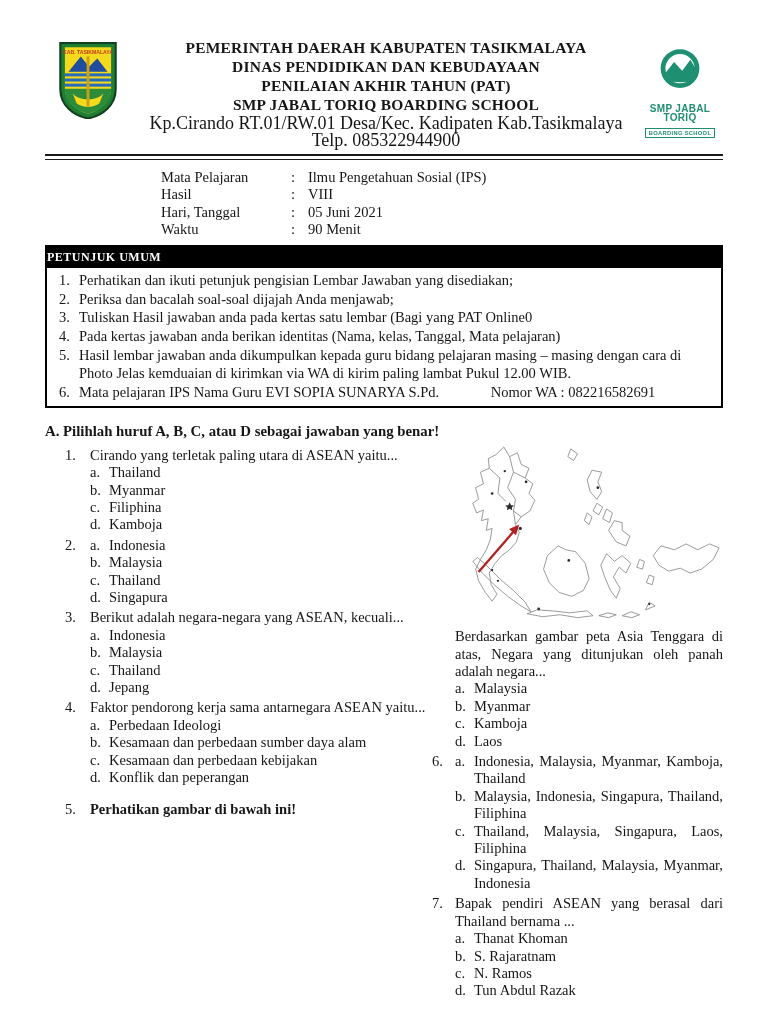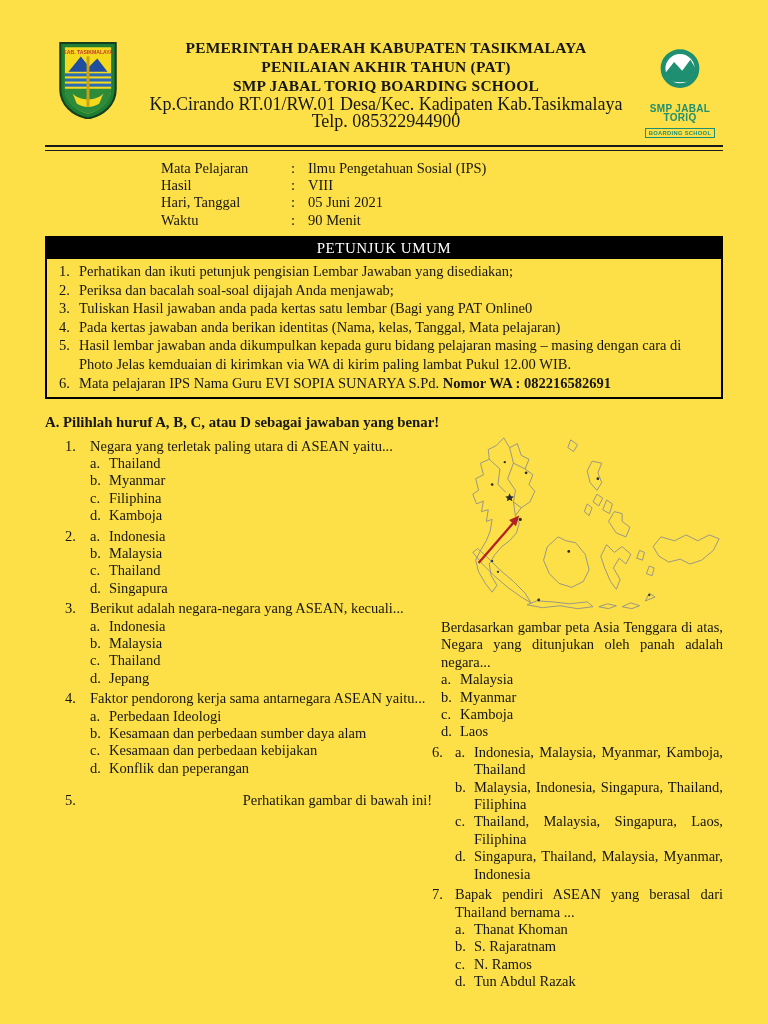--- a/index.html
+++ b/index.html
@@ -1,20 +1,20 @@
 <!DOCTYPE html>
 <html><head>
 <meta charset="utf-8">
 <style>
   html,body{margin:0;padding:0;background:#e8e8e8;}
   .page{
     position:relative;
     width:768px;height:1024px;
     margin:0 auto;
-    background:#fde047;
+    background:#ffffff;
     color:#161616;
     font-family:"Liberation Serif","DejaVu Serif",serif;
     font-size:14.5px;
     line-height:17.4px;
     box-sizing:border-box;
     padding:38px 45px 0 45px;
     overflow:hidden;
   }
   
   .hdr{display:flex;align-items:flex-start;}
@@ -26,45 +26,45 @@
   .school-logo .l1{color:#1f8f72;font-weight:700;font-size:10px;line-height:9px;font-family:"Liberation Sans",sans-serif;letter-spacing:.3px;}
   .school-logo .l2{color:#1f8f72;font-weight:700;font-size:5.8px;line-height:8px;border:1px solid #1f8f72;display:inline-block;padding:0 3px;margin-top:1px;font-family:"Liberation Sans",sans-serif;letter-spacing:.3px;}
   .double-rule{margin-top:5px;height:3px;border-top:2.5px solid #1a1a1a;border-bottom:1.5px solid #1a1a1a;}
   
   .info{margin:9px 0 0 116px;}
   .info-row{display:flex;line-height:17.3px;}
   .info-label{flex:0 0 130px;}
   .info-colon{flex:0 0 17px;}
   
   .instr-box{border:2px solid #000;margin-top:7px;}
-  .instr-title{background:#000;color:#fff;text-align:center;font-weight:400;font-size:15px;line-height:21px;letter-spacing:.5px;}
+  .instr-title{background:#000;color:#fff;font-weight:700;font-size:12px;line-height:21px;letter-spacing:.5px;}
   .instr-list{padding:3px 8px 5px 6px;}
   .instr-item{display:flex;line-height:18.6px;}
   .instr-num{flex:0 0 26px;text-align:left;padding-left:6px;box-sizing:border-box;}
   .instr-text{flex:1;}
-  .b{font-weight:700;}
+  .b{font-weight:400;margin-left:48px;}
   
   .section-heading{font-weight:700;margin-top:15px;font-size:14.8px;}
   .columns{display:flex;margin-top:3px;}
   .col-left{flex:0 0 387px;}
   .col-right{flex:1;min-width:0;}
   .question{display:flex;margin-top:3px;}
   .qnum{flex:0 0 25px;margin-left:20px;}
   .col-right .qnum{margin-left:0;flex:0 0 23px;}
   .qbody{flex:1;min-width:0;}
   .qtext{text-align:justify;}
   .option{display:flex;}
   .olet{flex:0 0 19px;}
   .otext{flex:1;text-align:justify;min-width:0;}
-  .q-bold .qtext{font-weight:400;text-align:right;}
+  .q-bold .qtext{font-weight:700;text-align:left;}
   .q5{margin-top:15px;}
   
   .map-fig{margin:1px 0 4px 0;}
   .map-fig svg{display:block;width:100%;height:auto;}
-  .map-question{margin-left:9px;}
+  .map-question{margin-left:23px;}
   .map-qtext{text-align:justify;}
 </style>
 </head>
 <body>
 
 <div class="page">
 
   <div class="hdr">
     <div class="crest">
       <svg width="62" height="78" viewBox="0 0 60 76">
@@ -75,20 +75,21 @@
         <rect x="7.5" y="36.5" width="45" height="3" fill="#2b6cb8"></rect>
         <rect x="7.5" y="41.5" width="45" height="3" fill="#2b6cb8"></rect>
         <path d="M7.5,46.5 H52.5 V49 C52.5,59.5 42.5,67.5 30,70.8 C17.5,67.5 7.5,59.5 7.5,49 Z" fill="#2e8b3a"></path>
         <path d="M15,51 C21,59 39,59 45,51 L41,61 C34.5,65.5 25.5,65.5 19,61 Z" fill="#f5d91c"></path>
         <rect x="28.6" y="15" width="2.8" height="49" fill="#c9a117"></rect>
         <text x="30" y="12.5" font-size="5" font-family="Liberation Sans, sans-serif" fill="#c0392b" text-anchor="middle" font-weight="bold">KAB. TASIKMALAYA</text>
       </svg>
     </div>
     <div class="hdr-text">
       <div class="hdr-line">PEMERINTAH DAERAH KABUPATEN TASIKMALAYA</div>
+      <div class="hdr-line">DINAS PENDIDIKAN DAN KEBUDAYAAN</div>
       <div class="hdr-line">PENILAIAN AKHIR TAHUN (PAT)</div>
       <div class="hdr-line">SMP JABAL TORIQ BOARDING SCHOOL</div>
       <div class="hdr-addr">Kp.Cirando RT.01/RW.01 Desa/Kec. Kadipaten Kab.Tasikmalaya Telp. 085322944900</div>
     </div>
     <div class="school-logo">
       <svg width="62" height="54" viewBox="0 0 84 72">
         <defs>
             <clipPath id="clipc">
               <circle cx="42" cy="30" r="20.5"></circle>
             </clipPath>
@@ -159,21 +160,21 @@
 
   <div class="section-heading">A. Pilihlah huruf A, B, C, atau D sebagai jawaban yang benar!</div>
 
   <div class="columns">
 
     <div class="col-left">
 
       <div class="question">
         <span class="qnum">1.</span>
         <div class="qbody">
-          <div class="qtext">Negara yang terletak paling utara di ASEAN yaitu...</div>
+          <div class="qtext">Cirando yang terletak paling utara di ASEAN yaitu...</div>
           <div class="option">
               <span class="olet">a.</span>
               <div class="otext">Thailand</div>
             </div>
           <div class="option">
               <span class="olet">b.</span>
               <div class="otext">Myanmar</div>
             </div>
           <div class="option">
               <span class="olet">c.</span>

